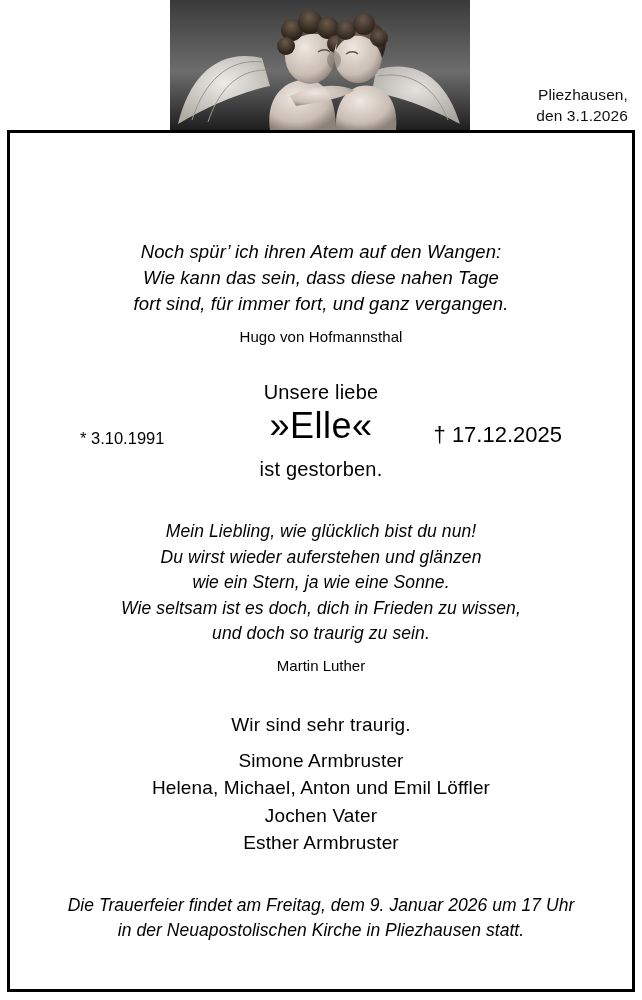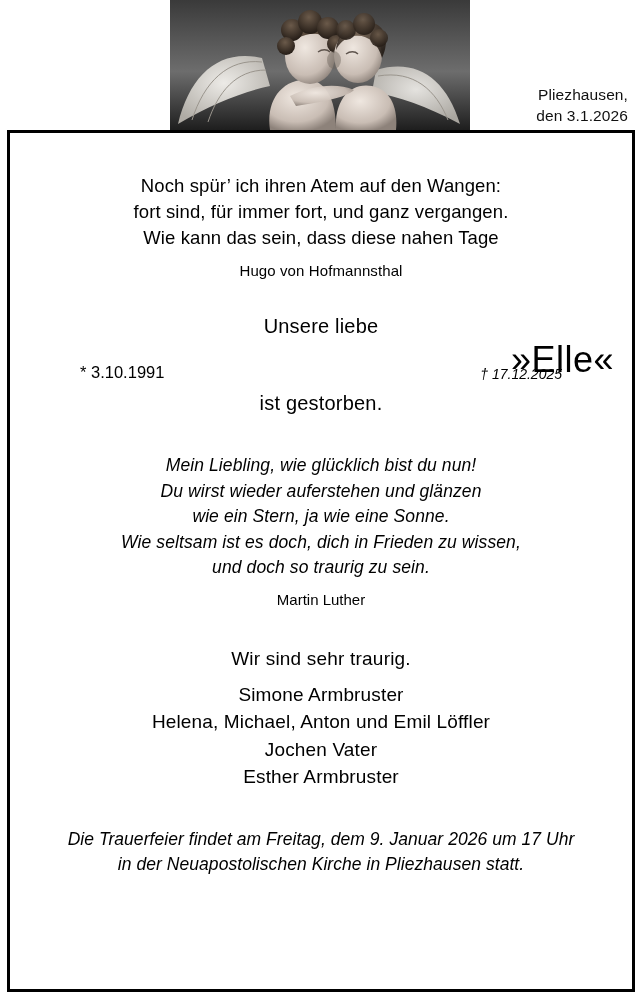--- a/index.html
+++ b/index.html
@@ -54,21 +54,22 @@
     box-sizing: border-box;
     background: #fff;
     text-align: center;
   }
 
   .inner {
     padding: 0 18px;
   }
 
   .poem-1 {
-    margin-top: 40px;
+    margin-top: 106px;
+    font-style: italic;
     font-size: 18.5px;
     line-height: 26px;
     letter-spacing: 0.1px;
   }
   .poem-1 div { white-space: nowrap; }
 
   .poem-1-author {
     margin-top: 11px;
     font-size: 15px;
     letter-spacing: 0.1px;
@@ -85,39 +86,37 @@
     font-size: 45px;
     line-height: 52px;
     letter-spacing: 0.4px;
     font-weight: 400;
   }
 
   .nickname-row {
     position: relative;
     height: 48px;
     margin-top: -2px;
-    text-align: right;
   }
   .nickname {
     font-size: 36px;
     line-height: 48px;
     letter-spacing: 0.5px;
   }
   .birth {
     position: absolute;
     left: 52px;
     bottom: 2px;
     font-size: 16.5px;
   }
   .death {
     position: absolute;
     right: 52px;
     bottom: 2px;
-    font-size: 14px;
-    font-style: italic;
+    font-size: 22px;
   }
 
   .died {
     margin-top: 8px;
     font-size: 20px;
     letter-spacing: 0.2px;
   }
 
   .poem-2 {
     margin-top: 38px;
@@ -226,22 +225,22 @@
     <div>Pliezhausen,</div>
     <div>den 3.1.2026</div>
   </div>
 </div>
 
 <div class="notice">
   <div class="inner">
 
     <div class="poem-1">
       <div>Noch spür’ ich ihren Atem auf den Wangen:</div>
+      <div>Wie kann das sein, dass diese nahen Tage</div>
       <div>fort sind, für immer fort, und ganz vergangen.</div>
-      <div>Wie kann das sein, dass diese nahen Tage</div>
     </div>
     <div class="poem-1-author">Hugo von Hofmannsthal</div>
 
     <div class="lead">Unsere liebe</div>
 
 
     <div class="nickname-row">
       <span class="birth">* 3.10.1991</span>
       <span class="nickname">»Elle«</span>
       <span class="death">† 17.12.2025</span>

